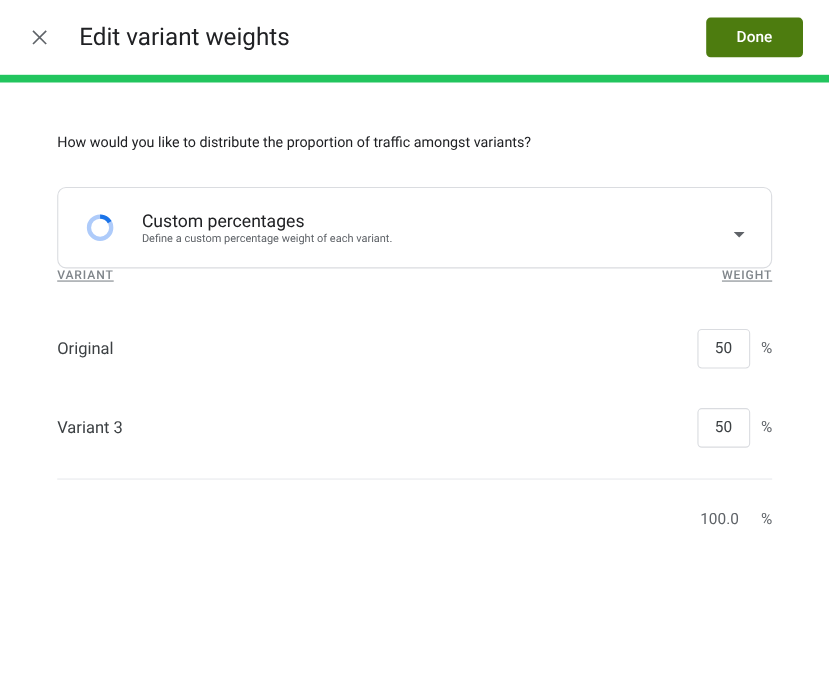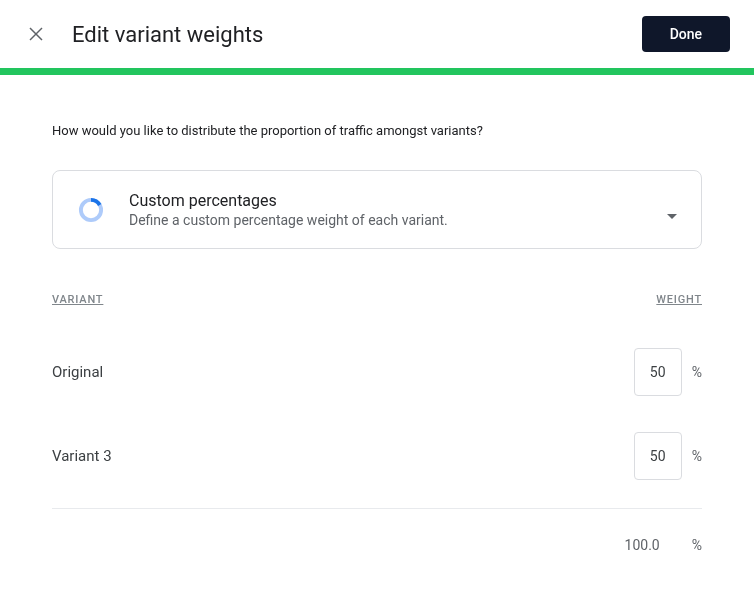--- a/index.html
+++ b/index.html
@@ -35,21 +35,21 @@
       width: 18px;
       height: 18px;
     }
     .title {
       font-size: 22px;
       font-weight: 400;
       color: #202124;
       flex: 1;
     }
     .done-btn {
-      background: #0f172a;
+      background: #4d7c0f;
       color: #fff;
       border: none;
       padding: 10px 28px;
       font-size: 14px;
       font-weight: 500;
       border-radius: 4px;
       cursor: pointer;
       font-family: inherit;
     }
     .content {
@@ -61,38 +61,37 @@
       margin-bottom: 32px;
       font-weight: 400;
     }
     .selector-card {
       border: 1px solid #dadce0;
       border-radius: 8px;
       padding: 20px 24px;
       display: flex;
       align-items: center;
       cursor: pointer;
-      margin-bottom: 44px;
     }
     .selector-icon {
       width: 28px;
       height: 28px;
       margin-right: 24px;
       flex-shrink: 0;
     }
     .selector-text {
       flex: 1;
     }
     .selector-title {
       font-size: 16px;
       color: #202124;
       margin-bottom: 2px;
     }
     .selector-desc {
-      font-size: 14px;
+      font-size: 10px;
       color: #5f6368;
     }
     .dropdown-arrow {
       width: 10px;
       height: 10px;
       color: #5f6368;
       margin-left: 12px;
     }
     .table-header {
       display: flex;
@@ -115,21 +114,21 @@
       font-size: 15px;
       color: #3c4043;
     }
     .row-right {
       display: flex;
       align-items: center;
       gap: 10px;
     }
     .weight-input {
       width: 48px;
-      height: 48px;
+      height: 36px;
       border: 1px solid #dadce0;
       border-radius: 4px;
       text-align: center;
       font-size: 14px;
       color: #3c4043;
       font-family: inherit;
     }
     .percent {
       font-size: 14px;
       color: #5f6368;
@@ -137,21 +136,21 @@
     .separator {
       border: none;
       border-top: 1px solid #e8eaed;
       margin-top: 10px;
     }
     .total-row {
       display: flex;
       justify-content: flex-end;
       align-items: flex-start;
       padding: 28px 0 0 0;
-      gap: 32px;
+      gap: 20px;
     }
     .total-value {
       font-size: 14px;
       color: #5f6368;
     }
   </style>
 </head>
 <body>
 
 <div class="header">

